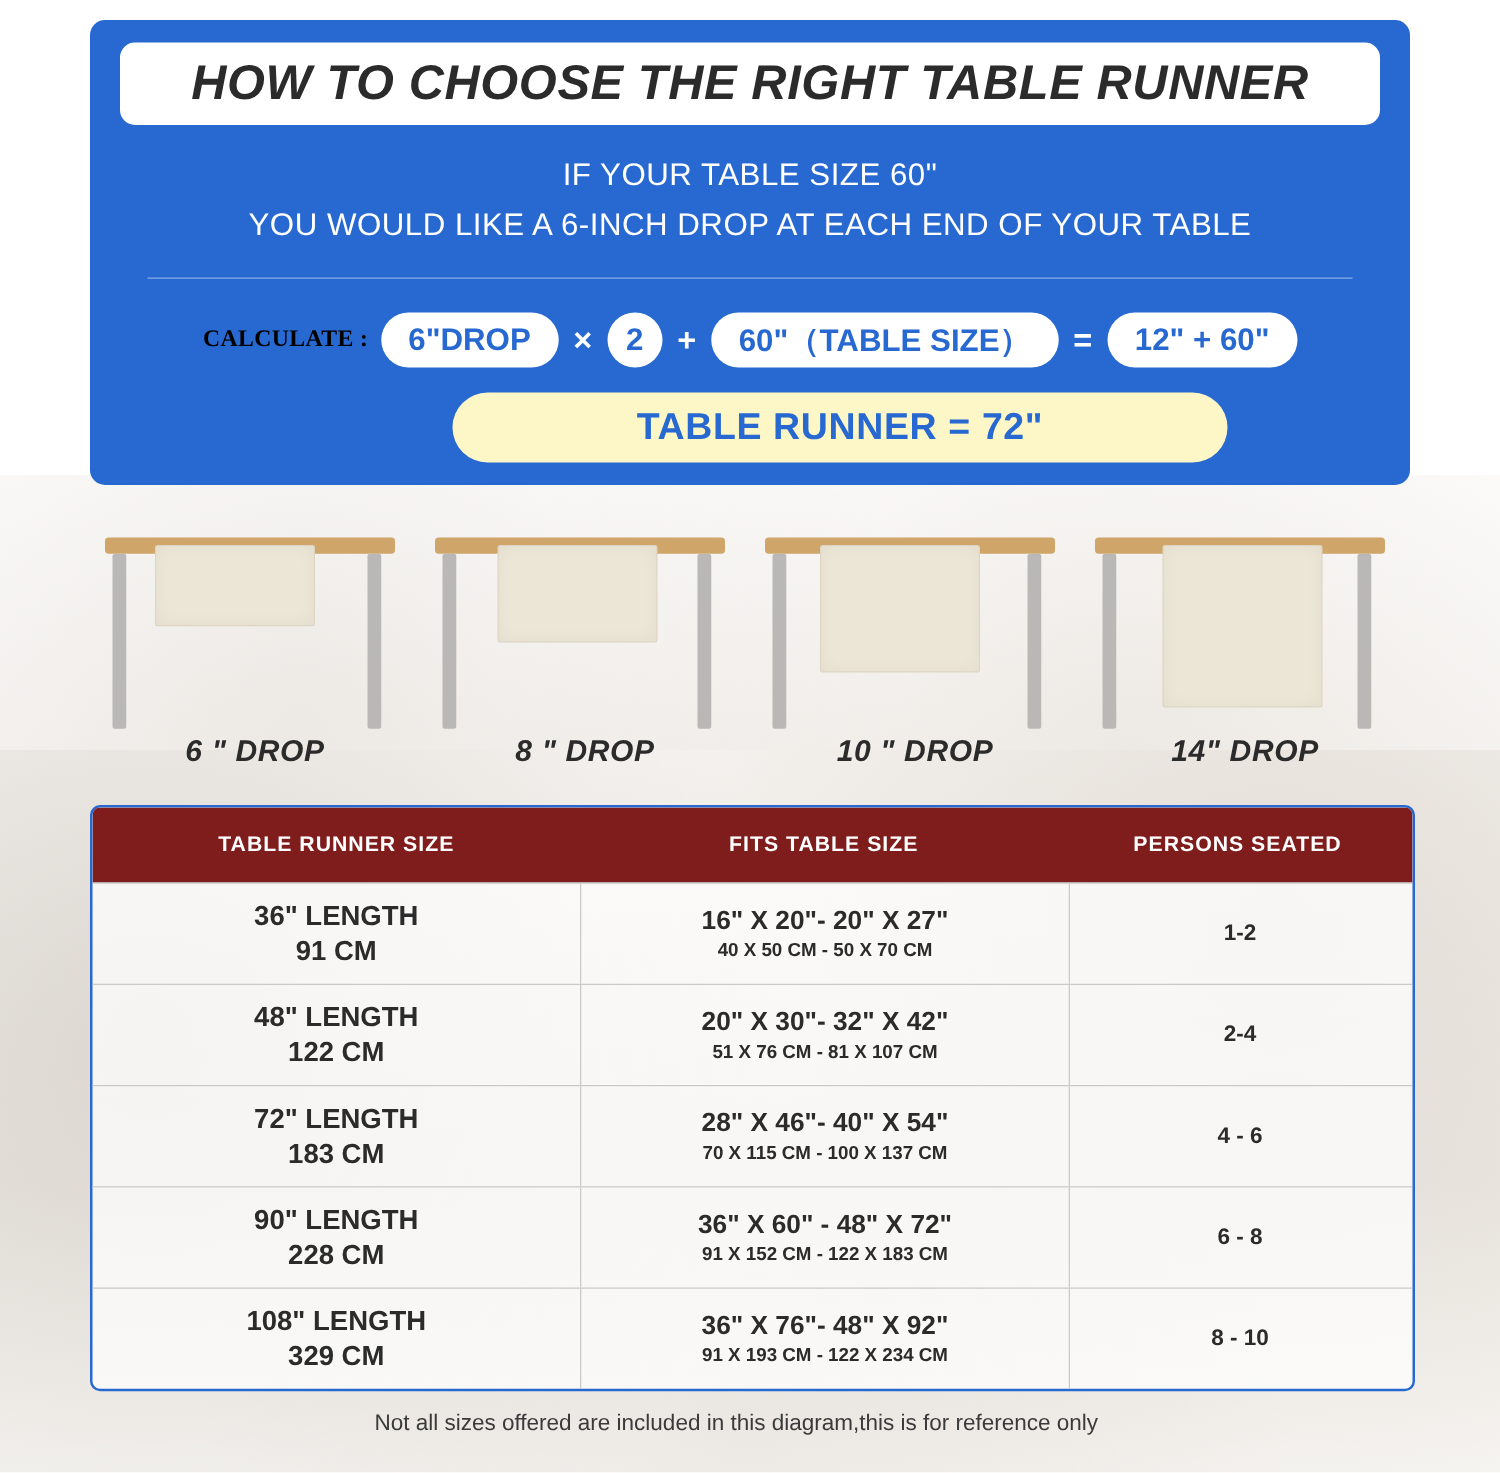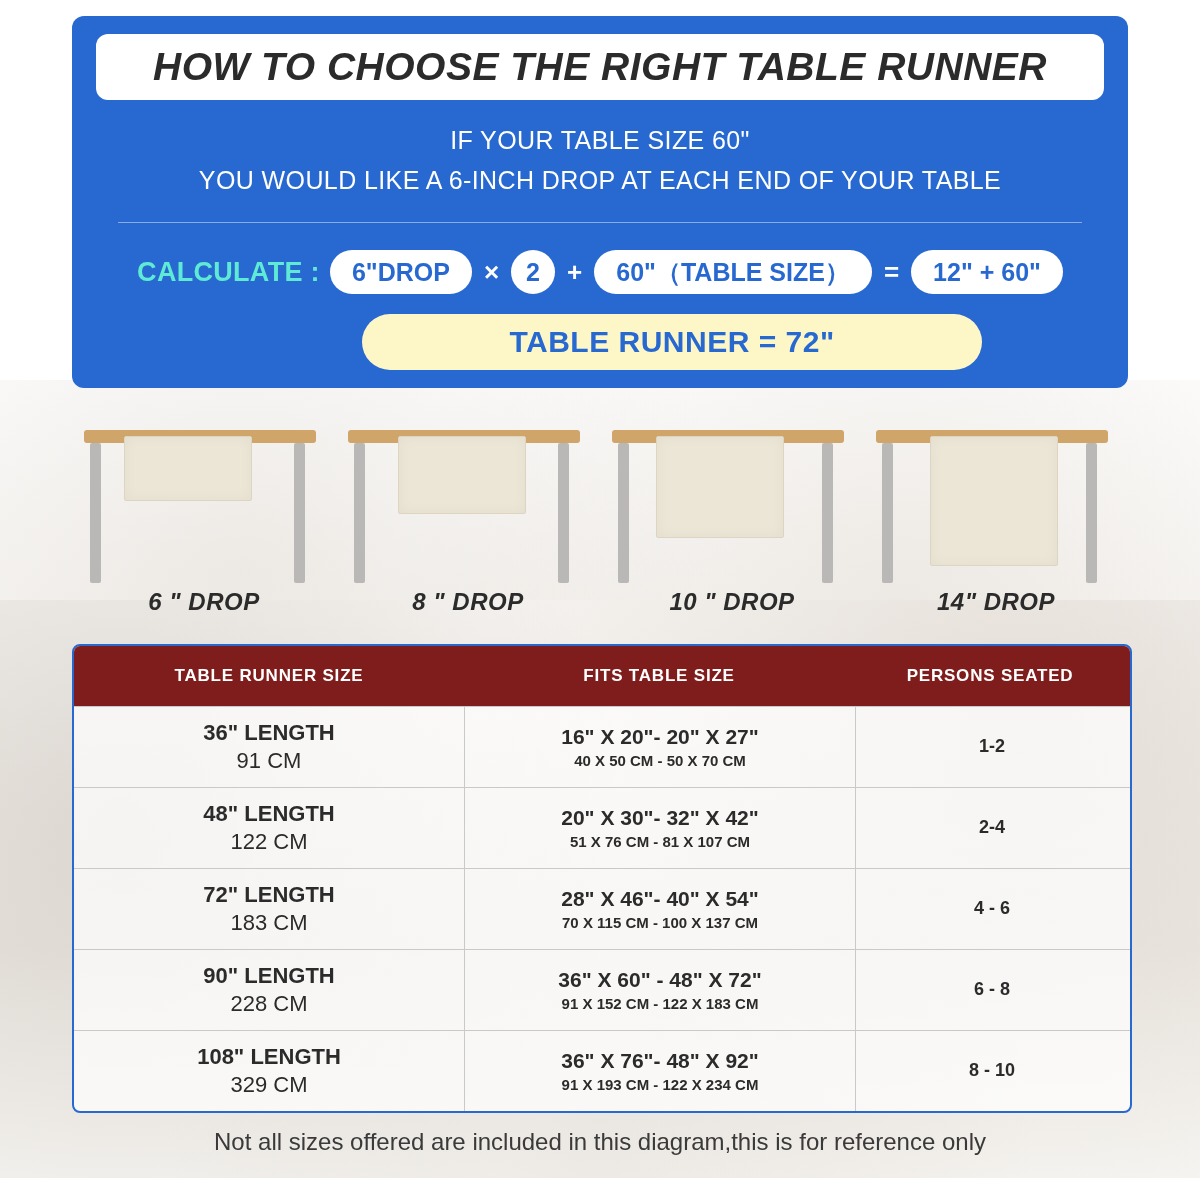--- a/index.html
+++ b/index.html
@@ -92,25 +92,26 @@
   .calc-row {
     position: absolute;
     left: 24px; top: 228px;
     width: 1008px; height: 56px;
     display: flex;
     align-items: center;
     justify-content: center;
     gap: 10px;
   }
   .calc-label {
-    color: #5eead4;
-    font-size: 27px;
+    color: #000000;
+    font-size: 19px;
     font-weight: bold;
     letter-spacing: .3px;
     white-space: nowrap;
+    font-family: Liberation Serif, serif;
   }
   .pill {
     background: #ffffff;
     border-radius: 28px;
     color: #2769d0;
     font-weight: bold;
     font-size: 25px;
     display: flex;
     align-items: center;
     justify-content: center;
@@ -234,31 +235,31 @@
     align-items: center;
     justify-content: center;
     color: #2b2b2b;
     text-align: center;
     line-height: 1.28;
   }
   .cell.c1, .cell.c2 {
     border-right: 1px solid #c9c9c9;
   }
   .cell.c1 .l1 { font-size: 22px; font-weight: bold; }
-  .cell.c1 .l2 { font-size: 22px; font-weight: normal; }
+  .cell.c1 .l2 { font-size: 22px; font-weight: bold; }
   .cell.c2 .l1 { font-size: 21px; font-weight: bold; }
   .cell.c2 .l2 { font-size: 15px; font-weight: bold; }
   .cell.c3 .l1 { font-size: 18px; font-weight: bold; }
 
   .footnote {
     position: absolute;
-    left: 72px; top: 1128px;
+    left: 61px; top: 1128px;
     width: 1056px;
     text-align: center;
-    font-size: 24px;
+    font-size: 18px;
     color: #3a3a3a;
     z-index: 2;
   }
 </style>
 </head>
 <body>
 
 <div class="page">
 
   <div class="bg-photo2"></div>

